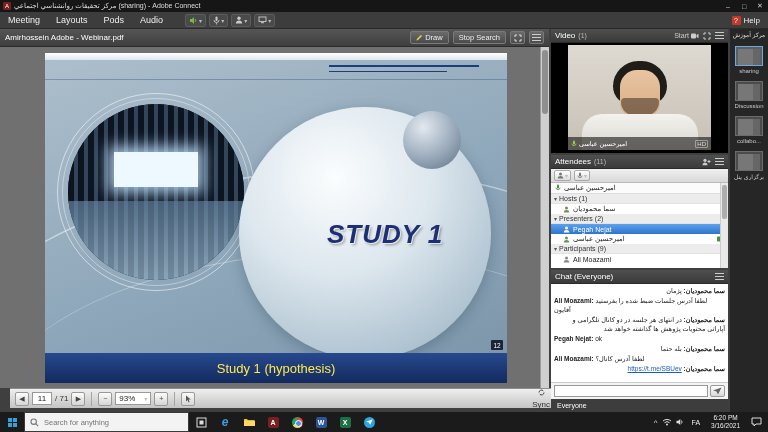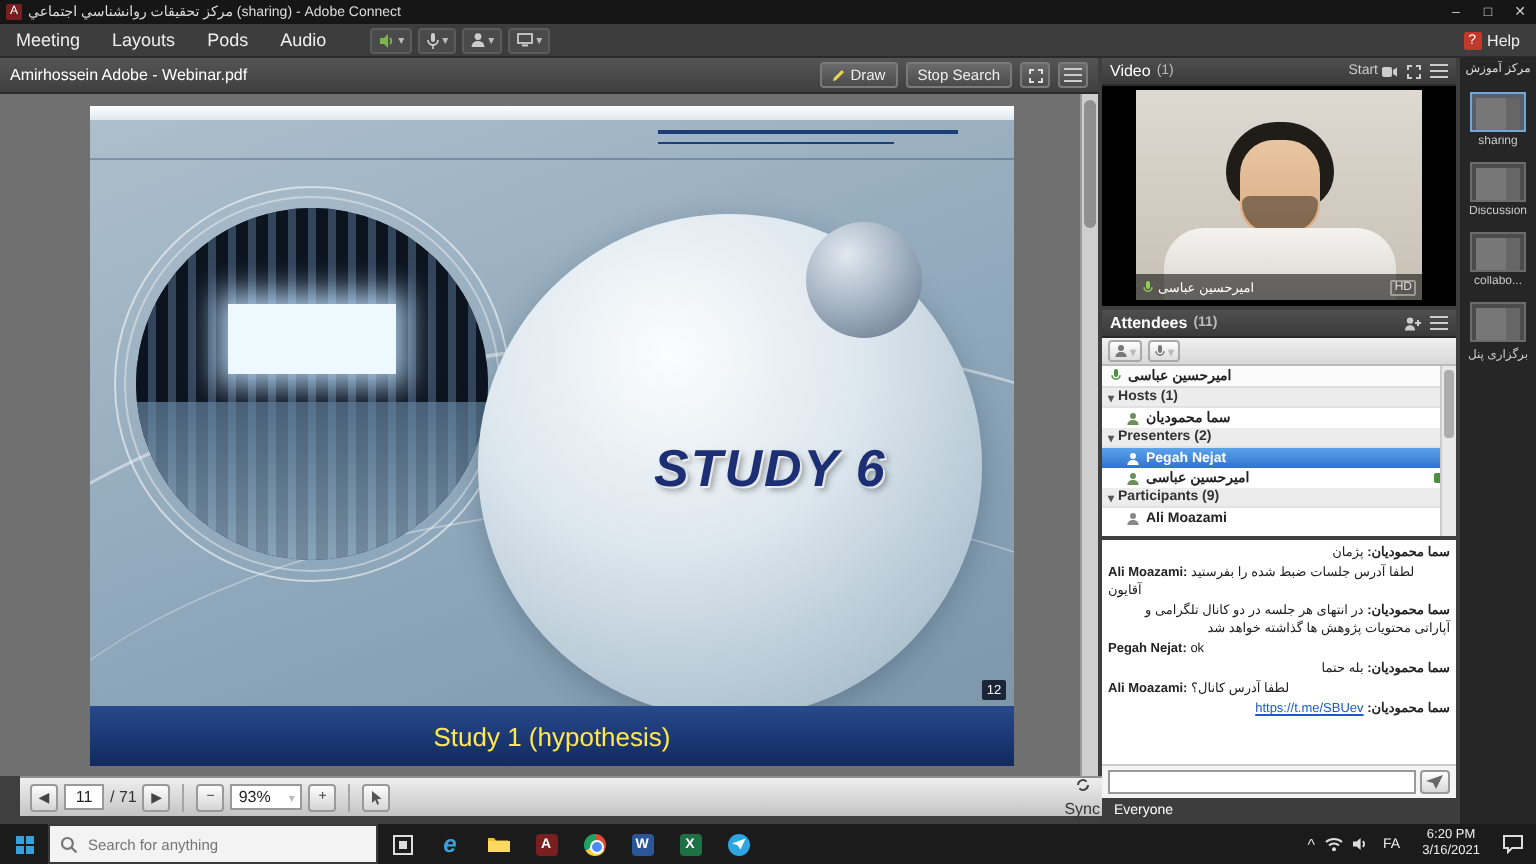--- a/index.html
+++ b/index.html
@@ -114,21 +114,21 @@
         background:rgba(45,34,26,.5);border-radius:4px 4px 15px 15px;}
   .shirt{position:absolute;left:50%;bottom:0;transform:translateX(-50%);width:116px;height:36px;
         background:linear-gradient(#f4f2ee,#d9d6d0);border-radius:20px 20px 0 0;}
   .video-name{position:absolute;left:0;bottom:0;width:100%;height:13px;background:rgba(0,0,0,.55);
         color:#fff;font-size:6.5px;display:flex;align-items:center;padding:0 3px;gap:2px;}
   .hd-label{margin-left:auto;font-size:6px;color:#ddd;border:1px solid rgba(255,255,255,.4);
         padding:0 1px;border-radius:1px;}
   .start-label{font-size:7px;color:#ccc;display:flex;align-items:center;gap:2px;}
 
   
-  .att-pod{left:551px;top:155px;width:177px;height:113px;overflow:hidden;font-weight:bold;}
+  .att-pod{left:551px;top:155px;width:177px;height:113px;overflow:hidden;}
   .att-toolbar{height:14px;background:linear-gradient(#f0f0f0,#d8d8d8);border-bottom:1px solid #bbb;
         display:flex;align-items:center;gap:3px;padding:0 3px;}
   .tool-btn{height:11px;border:1px solid #aaa;border-radius:2px;background:linear-gradient(#fff,#ddd);
         display:flex;align-items:center;font-size:6px;padding:0 2px;gap:1px;color:#555;}
   .speaker-row{height:11px;display:flex;align-items:center;font-size:7px;color:#222;
         border-bottom:1px solid #ddd;padding:0 4px;gap:3px;background:#fbfbfb;}
   .group-row{display:flex;align-items:center;height:10px;background:#ececec;border-bottom:1px solid #e2e2e2;
         padding:0 3px;font-size:7px;color:#333;gap:2px;}
   .tri{font-size:6px;color:#555;}
   .member-row{display:flex;align-items:center;height:10px;padding:0 3px 0 12px;font-size:7px;color:#222;
@@ -277,21 +277,21 @@
       <div class="arc2"></div>
       <div class="photo-rings">
         <div class="photo">
           <div class="photo-ceiling"></div>
           <div class="skylight"></div>
           <div class="photo-floor"></div>
         </div>
       </div>
       <div class="big-circle"></div>
       <div class="sphere"></div>
-      <div class="study-title">STUDY 6</div>
+      <div class="study-title">STUDY 1</div>
       <div class="page-badge">12</div>
       <div class="slide-caption">Study 1 (hypothesis)</div>
     </div>
   </div>
   <div class="share-scroll">
     <div class="share-scroll-thumb"></div>
   </div>
 
   <div class="share-footer">
     <div class="nav-btn">◀</div>
@@ -442,20 +442,26 @@
           <path d="M.7 6.5c0-1.7 1.3-2.5 2.8-2.5s2.8.8 2.8 2.5z" fill="#888"></path>
         </svg>
       <span>Ali Moazami</span>
     </div>
     <div class="att-scroll">
       <div class="att-scroll-thumb"></div>
     </div>
   </div>
 
   <div class="pod chat-pod">
+    <div class="pod-header">
+      <span>Chat (Everyone)</span>
+      <div class="pod-hdr-right">
+        <div class="menu-glyph"></div>
+      </div>
+    </div>
     <div class="chat-msgs">
       <div class="msg rtl" dir="rtl">
         <span class="name">سما محمودیان:</span> <span>پژمان</span>
       </div>
       <div class="msg">
         <span class="name">Ali Moazami:</span> <span>لطفا آدرس جلسات ضبط شده را بفرستید آقایون</span>
       </div>
       <div class="msg rtl" dir="rtl">
         <span class="name">سما محمودیان:</span> <span>در انتهای هر جلسه در دو کانال تلگرامی و آپاراتی محتویات پژوهش ها گذاشته خواهد شد</span>
       </div>

